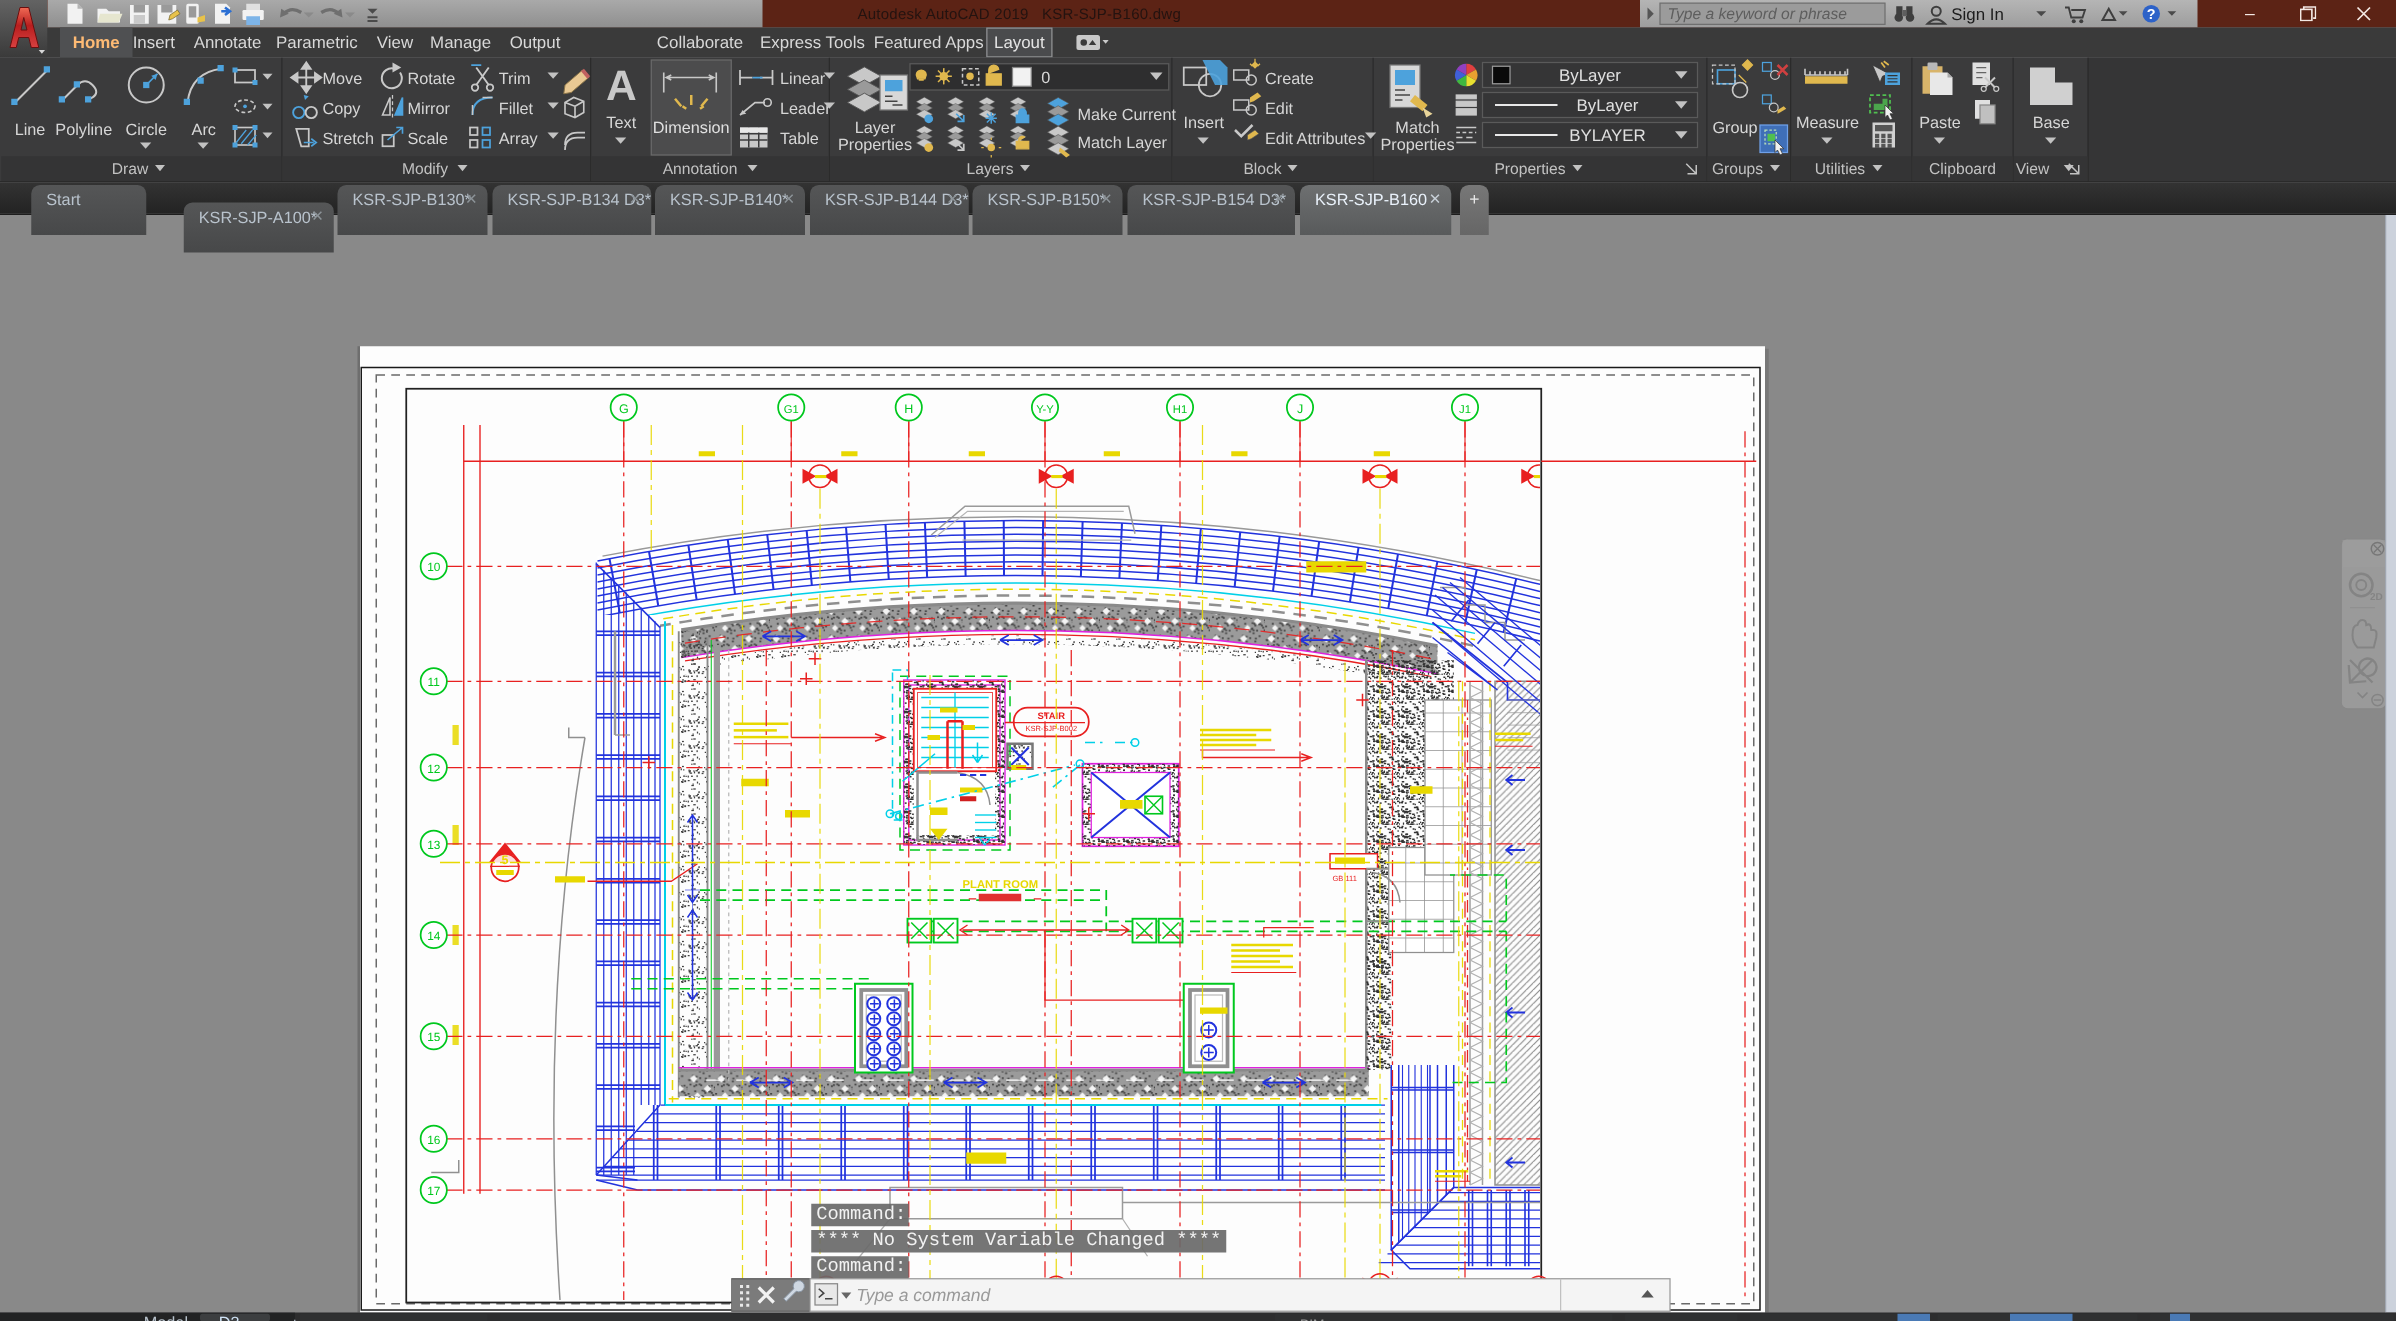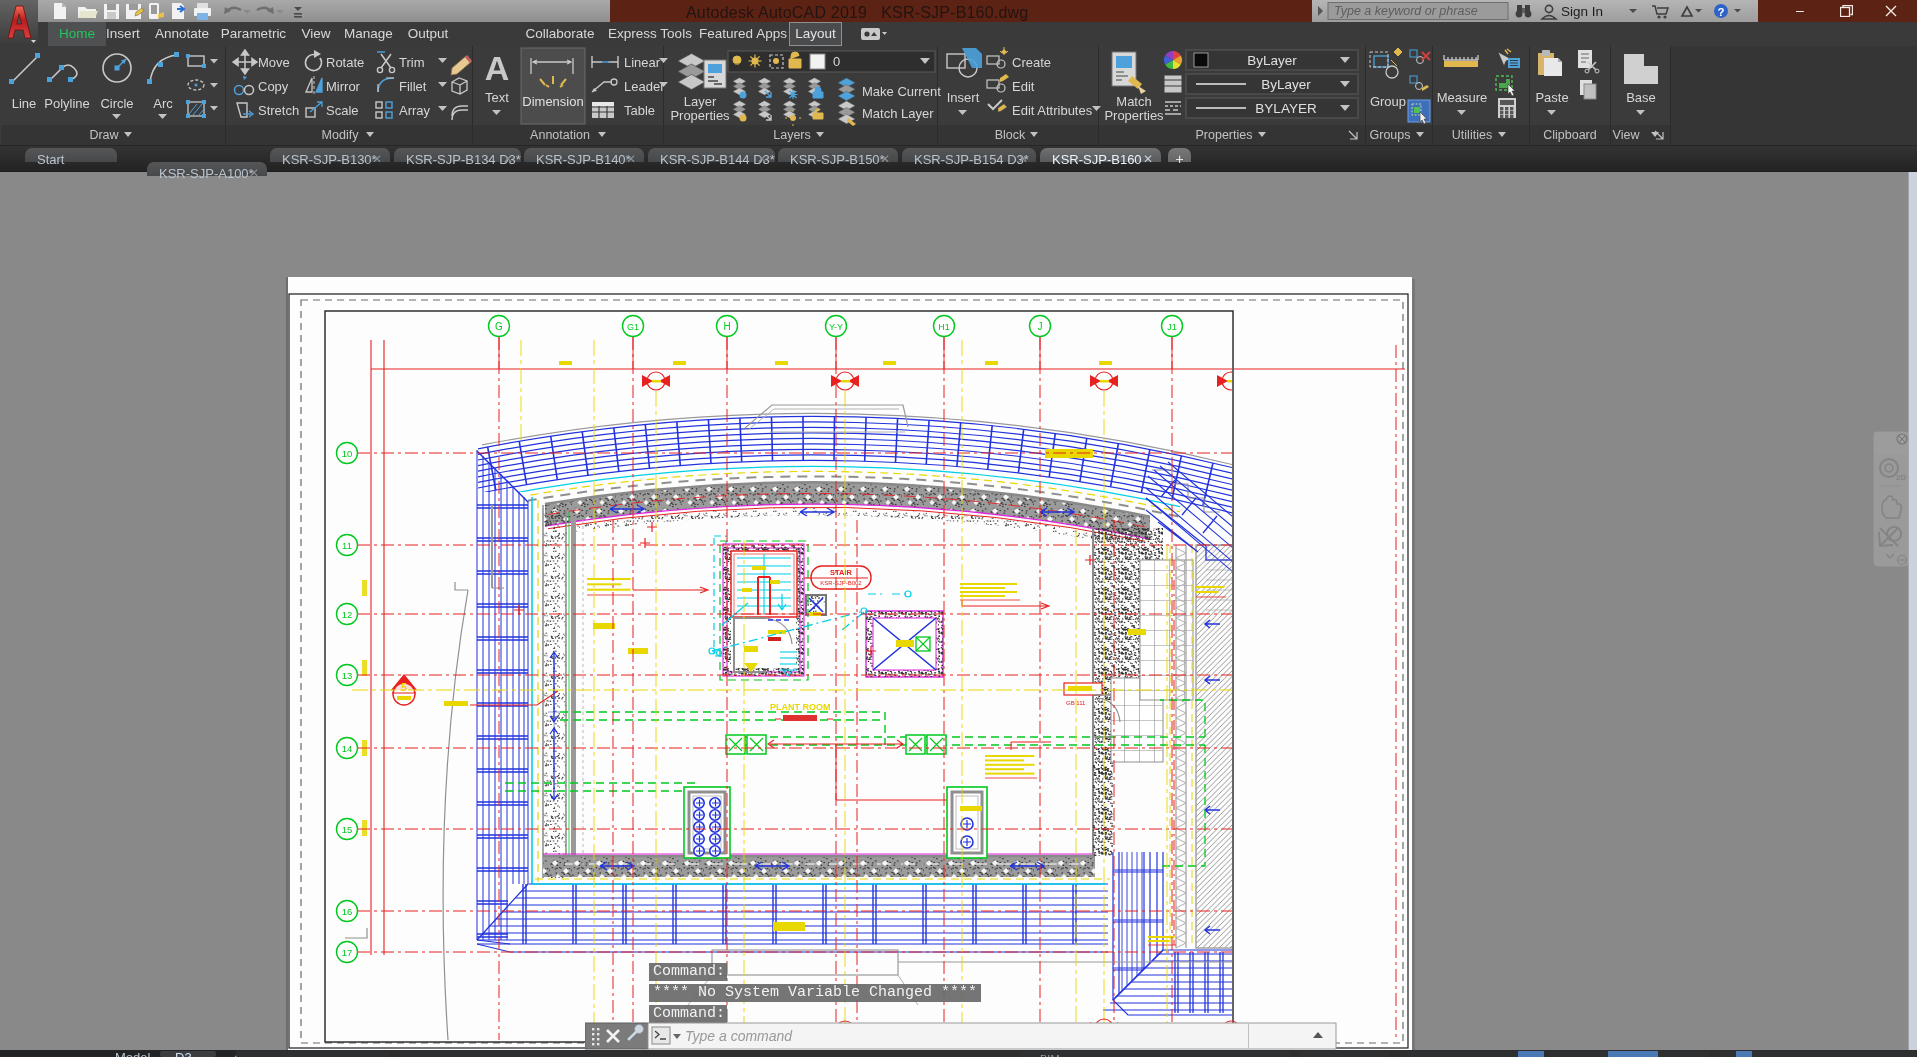--- a/index.html
+++ b/index.html
@@ -1,30 +1,30 @@
 <!DOCTYPE html>
 <html><head><meta charset="utf-8">
 <style>
 *{margin:0;padding:0;box-sizing:border-box;}
 html,body{width:1917px;height:1057px;overflow:hidden;background:#898989;
  font-family:"Liberation Sans",sans-serif;-webkit-font-smoothing:antialiased;}
 .abs{position:absolute;}
 #titlebar{position:absolute;left:0;top:0;width:1917px;height:22px;background:#5c2315;}
 #qat{position:absolute;left:38px;top:0;width:572px;height:22px;
  background:linear-gradient(#a9a9a9,#8f8f8f);}
-.title-text{position:absolute;top:4px;font-size:16px;color:#24120a;letter-spacing:0.2px;}
+.title-text{position:absolute;top:4px;font-size:12px;color:#24120a;letter-spacing:0.2px;}
 #infocenter{position:absolute;left:1312px;top:0;width:446px;height:22px;background:linear-gradient(#b5b5b5,#9d9d9d);
  display:flex;align-items:center;}
 .winbtn{position:absolute;top:0;width:44px;height:22px;color:#f4e9e4;text-align:center;line-height:20px;font-size:14px;}
 #ribbontabs{position:absolute;left:0;top:22px;width:1917px;height:24px;background:#3a3a3a;}
 .rtab{position:absolute;top:22px;height:24px;line-height:24px;font-size:13.5px;color:#d8d8d8;text-align:center;white-space:nowrap;}
 #ribbon{position:absolute;left:0;top:46px;width:1917px;height:100px;background:#3b3b3c;}
 #filetabs{position:absolute;left:0;top:146px;width:1917px;height:26px;
  background:linear-gradient(#333333,#232323);border-bottom:1px solid #1d1d1d;}
-.ftab{position:absolute;top:148px;height:14px;background:linear-gradient(#555657,#474849);
+.ftab{position:absolute;top:148px;height:40px;background:linear-gradient(#555657,#474849);
  border-radius:7px 7px 0 0;color:#b9c3cd;font-size:13px;}
 .ftab .lbl{position:absolute;left:12px;top:4px;white-space:nowrap;}
 .ftab .x{position:absolute;right:8px;top:4px;color:#8d9499;font-size:12px;}
 #canvas{position:absolute;left:0;top:172px;width:1917px;height:878px;background:#898989;}
 #statusbar{position:absolute;left:0;top:1050px;width:1917px;height:7px;background:#2d2d2e;}
 .cmdlbl{position:absolute;background:rgba(105,105,105,0.92);color:#f2f2f2;
  font-family:"Liberation Mono",monospace;font-size:15px;line-height:18px;padding:0 4px;white-space:pre;}
 svg text{font-family:"Liberation Sans",sans-serif;}
 </style></head><body>
 <div id="canvas"></div>
@@ -799,21 +799,21 @@
   </div>
 <div class="winbtn" style="left:1778px;">–</div>
 <svg class="abs" style="left:1840px;top:5px" width="13" height="12" viewBox="0 0 13 12">
     <rect x="0.5" y="2.5" width="9" height="9" fill="none" stroke="#f4e9e4" stroke-width="1.3"></rect>
     <path d="M3 2.5 v-2 h9.5 v9 h-2" fill="none" stroke="#f4e9e4" stroke-width="1.3"></path>
   </svg>
 <svg class="abs" style="left:1885px;top:5px" width="12" height="12" viewBox="0 0 12 12">
     <path d="M1 1 L11 11 M11 1 L1 11" stroke="#f4e9e4" stroke-width="1.4"></path>
   </svg>
 <div id="ribbontabs"></div>
-<div class="rtab" style="left:48px;width:58px;background:#4f5052;color:#22c55e;">Home</div>
+<div class="rtab" style="left:48px;width:58px;background:#4f5052;color:#fdba74;font-weight:bold;">Home</div>
 <div class="rtab" style="left:101px;width:44px;">Insert</div>
 <div class="rtab" style="left:150px;width:64px;">Annotate</div>
 <div class="rtab" style="left:217px;width:73px;">Parametric</div>
 <div class="rtab" style="left:297px;width:38px;">View</div>
 <div class="rtab" style="left:338px;width:61px;">Manage</div>
 <div class="rtab" style="left:400px;width:56px;">Output</div>
 <div class="rtab" style="left:462px;width:56px;margin-top:28px;">Add-ins</div>
 <div class="rtab" style="left:522px;width:76px;">Collaborate</div>
 <div class="rtab" style="left:606px;width:88px;">Express Tools</div>
 <div class="rtab" style="left:696px;width:94px;">Featured Apps</div>

